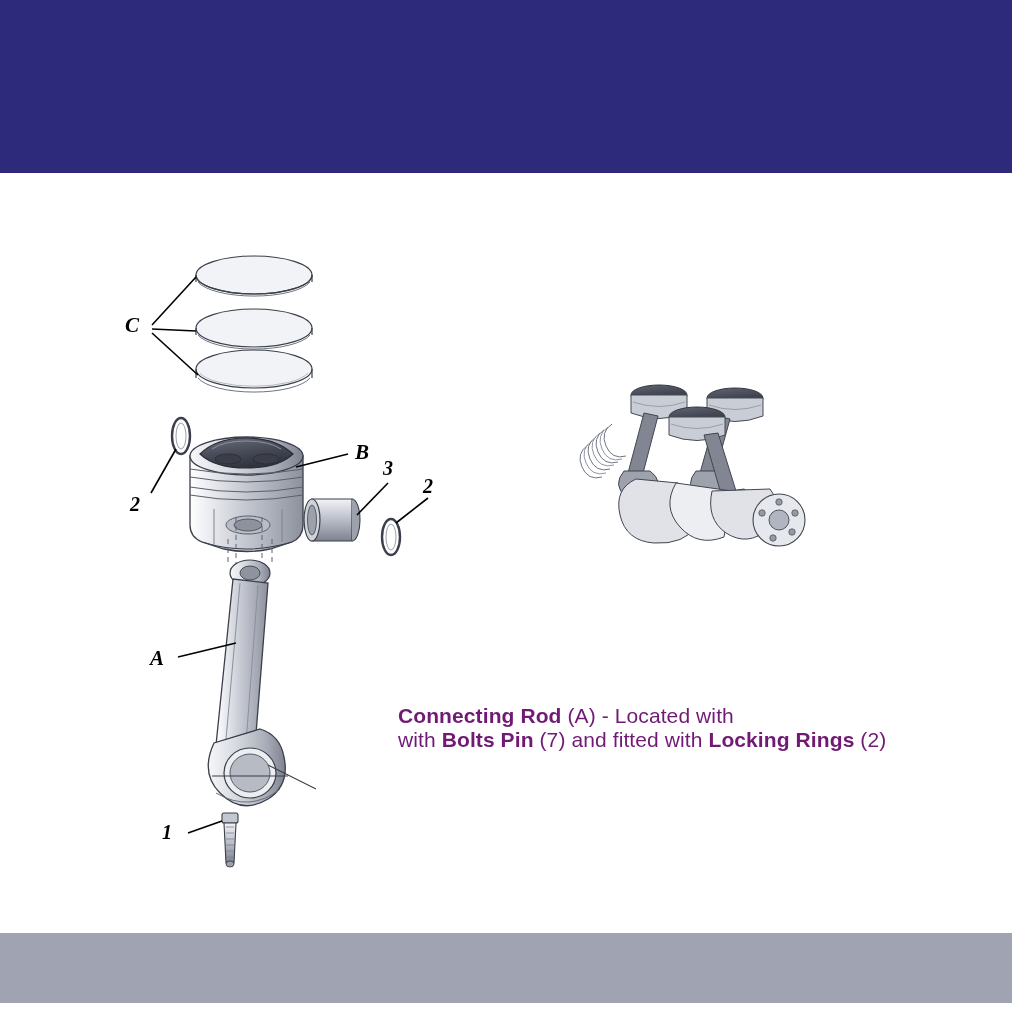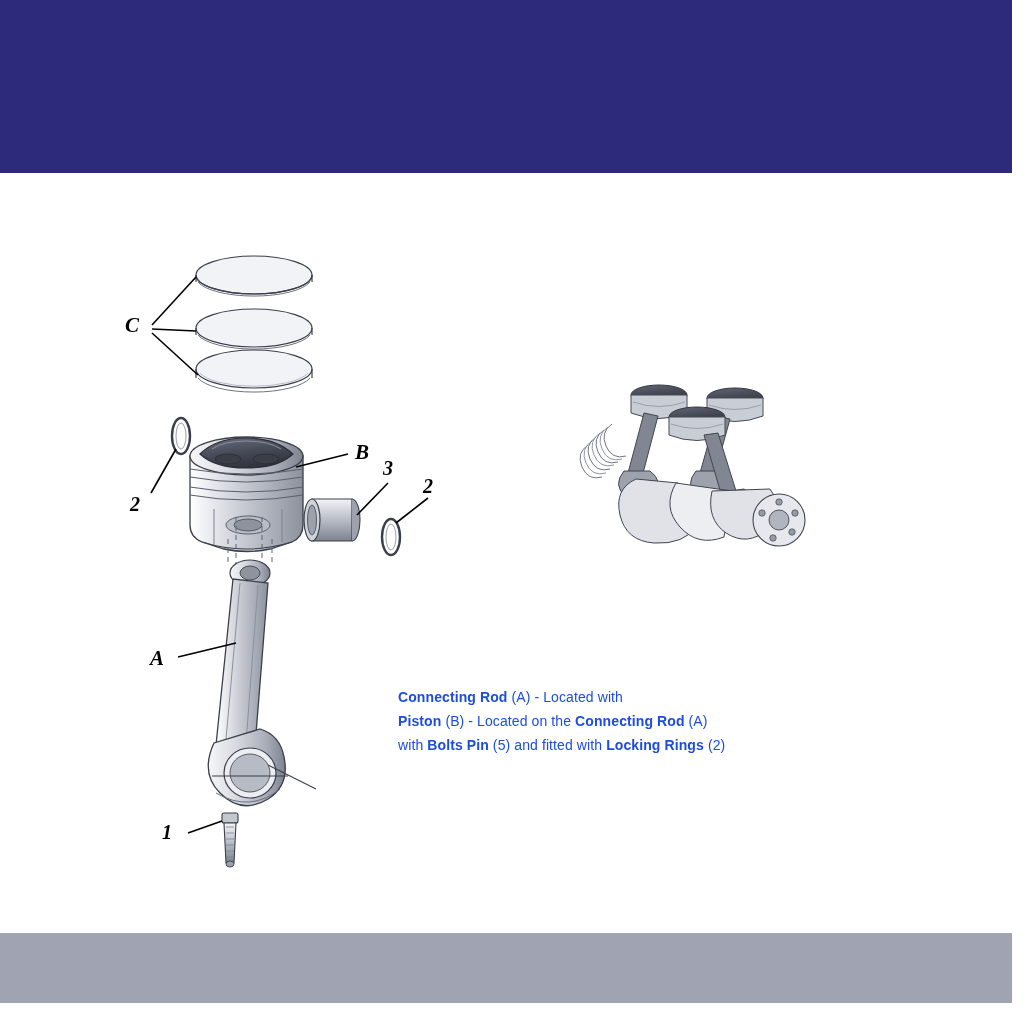--- a/index.html
+++ b/index.html
@@ -43,25 +43,25 @@
   }
   svg.figure {
     position: absolute;
     left: 0; top: 0;
     width: 1012px;
     height: 760px;
   }
   .caption {
     position: absolute;
     left: 398px;
-    top: 512px;
+    top: 531px;
     width: 480px;
-    font-size: 14px;
+    font-size: 21px;
     line-height: 24px;
-    color: #1d4ed8;
+    color: #701a75;
     letter-spacing: 0.1px;
   }
   .caption b { font-weight: bold; }
   .caption-line { white-space: nowrap; }
   .lbl {
     font-family: "Liberation Serif", serif;
     font-style: italic;
     font-weight: bold;
     font-size: 21px;
     fill: #000000;
@@ -278,19 +278,18 @@
           <path d="M600 260 q-12 8 -6 22 q6 14 20 10" fill="none" stroke="#8b90a0" stroke-width="1"></path>
           <path d="M604 257 q-12 8 -6 22 q6 14 20 10" fill="none" stroke="#6b707c" stroke-width="1"></path>
           <path d="M608 254 q-12 8 -6 22 q6 14 20 10" fill="none" stroke="#8b90a0" stroke-width="1"></path>
           <path d="M612 251 q-12 8 -6 22 q6 14 20 10" fill="none" stroke="#6b707c" stroke-width="1"></path>
         </g>
       </g>
     </svg>
 
     <div class="caption">
       <div class="caption-line"><b>Connecting Rod</b><span> (A) - Located with</span></div>
-      <div class="caption-line"><b>Piston</b><span> (B) - Located on the </span><b>Connecting Rod</b><span> (A)</span></div>
-      <div class="caption-line"><span>with </span><b>Bolts Pin</b><span> (5) and fitted with </span><b>Locking Rings</b><span> (2)</span></div>
+      <div class="caption-line"><span>with </span><b>Bolts Pin</b><span> (7) and fitted with </span><b>Locking Rings</b><span> (2)</span></div>
     </div>
   </div>
 
   <div class="band-bottom" style="background: rgb(160, 163, 177);"></div>
 </div>
 
 </body></html>

